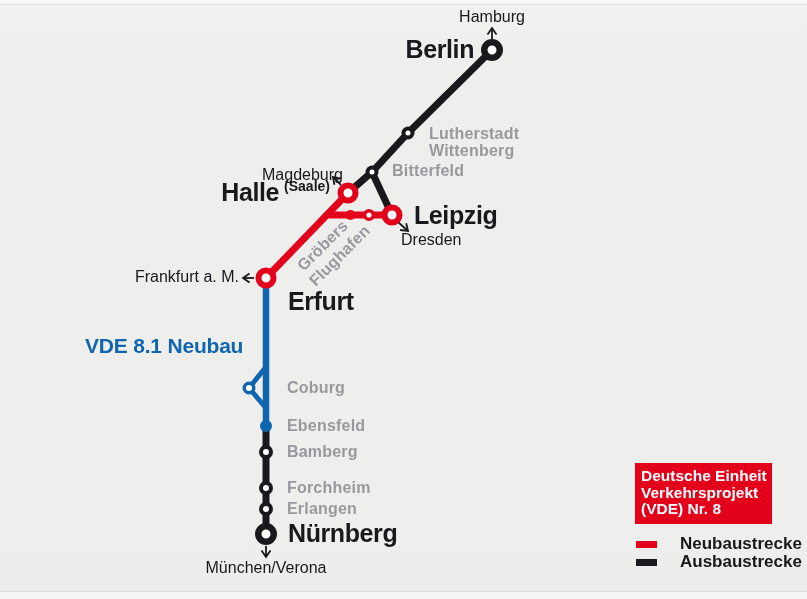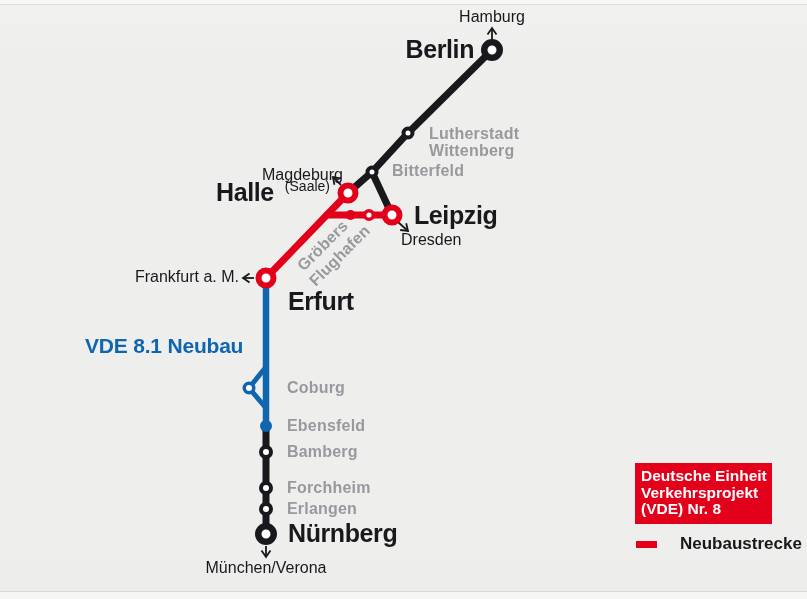--- a/index.html
+++ b/index.html
@@ -21,21 +21,21 @@
   .node-blue  { stroke:#1065af; fill:#ffffff; }
   .dot-red    { fill:#e2001a; }
   .dot-blue   { fill:#1065af; }
 
   .lbl { position:absolute; white-space:nowrap; }
   .cxy { transform:translate(-50%,-50%); }
   .cy  { transform:translateY(-50%); }
   .rxy { transform:translate(-100%,-50%); }
   .rot { transform:translate(-50%,-50%) rotate(-45deg); }
   .city-xl { font-weight:bold; font-size:25px; color:#19181c; letter-spacing:-0.4px; }
-  .city-suffix { font-weight:normal; font-size:14px; color:#19181c; margin-left:11px; }
+  .city-suffix { font-weight:bold; font-size:14px; color:#19181c; margin-left:5px; }
   .dest { font-size:16px; color:#19181c; }
   .gray { font-weight:bold; font-size:16px; color:#97999e; letter-spacing:0.2px; line-height:16.5px; }
   .vde-label { font-weight:bold; font-size:21px; color:#1065af; letter-spacing:-0.2px; }
   .baseline-row { display:inline-flex; align-items:flex-start; }
 
   .legend-box {
     position:absolute; left:635px; top:463px; width:137px; height:61px; box-sizing:border-box;
     background:#e2001a; color:#ffffff; font-weight:bold; font-size:15.5px; line-height:16.5px;
     padding:5px 0 0 6px;
   }
@@ -125,15 +125,19 @@
 
   <div class="legend-box">
     <span>Deutsche Einheit</span>
     <span>Verkehrsprojekt</span>
     <span>(VDE) Nr. 8</span>
   </div>
   <div class="legend-row" style="top:536px;">
     <span class="swatch swatch-red"></span>
     <span class="legend-label">Neubaustrecke</span>
   </div>
+  <div class="legend-row" style="top:554px;">
+    <span class="swatch swatch-black"></span>
+    <span class="legend-label">Ausbaustrecke</span>
+  </div>
 
   <div class="edge-bottom"></div>
 </div>
 
 </body></html>

